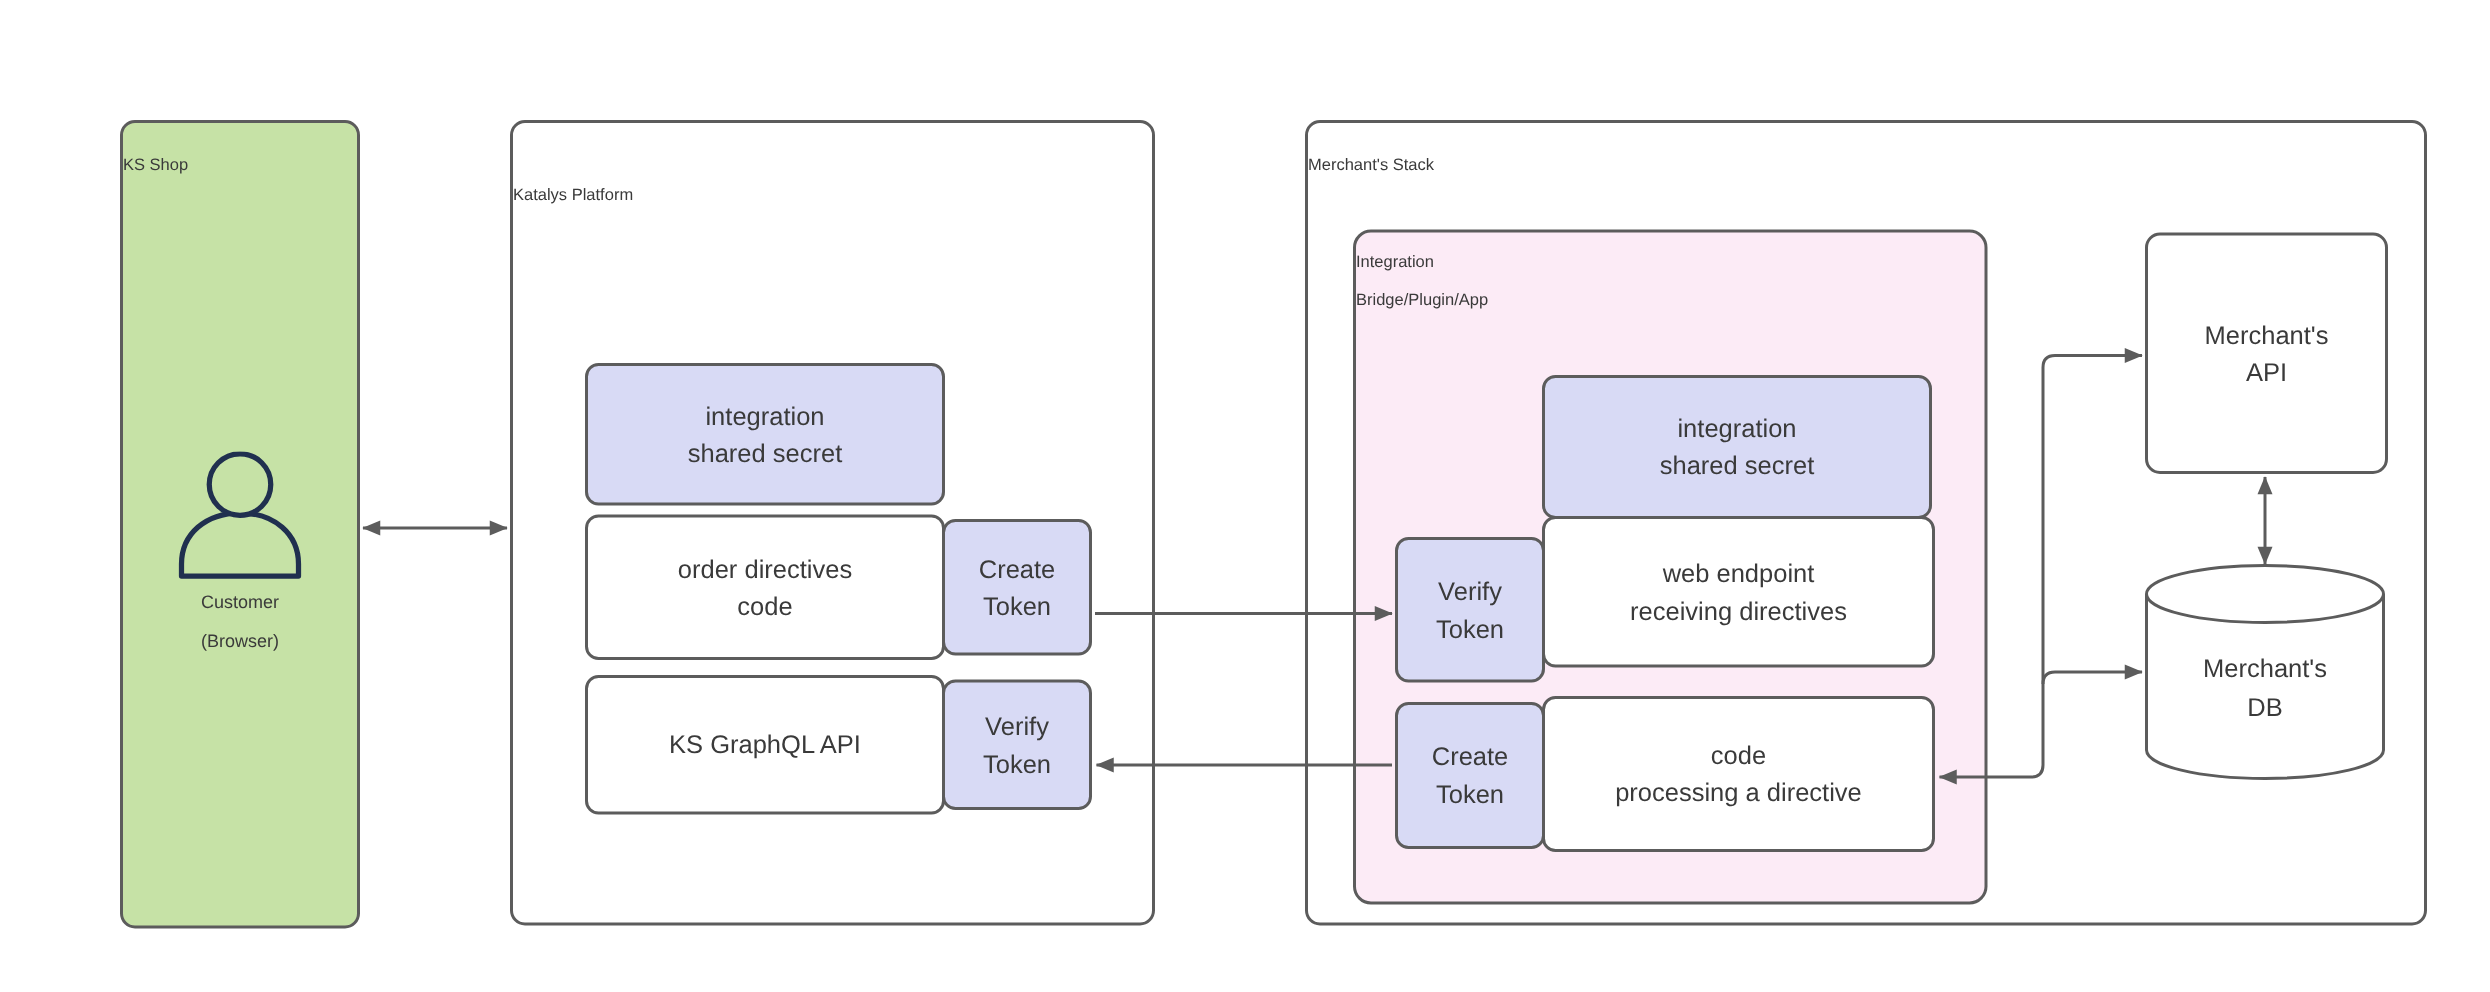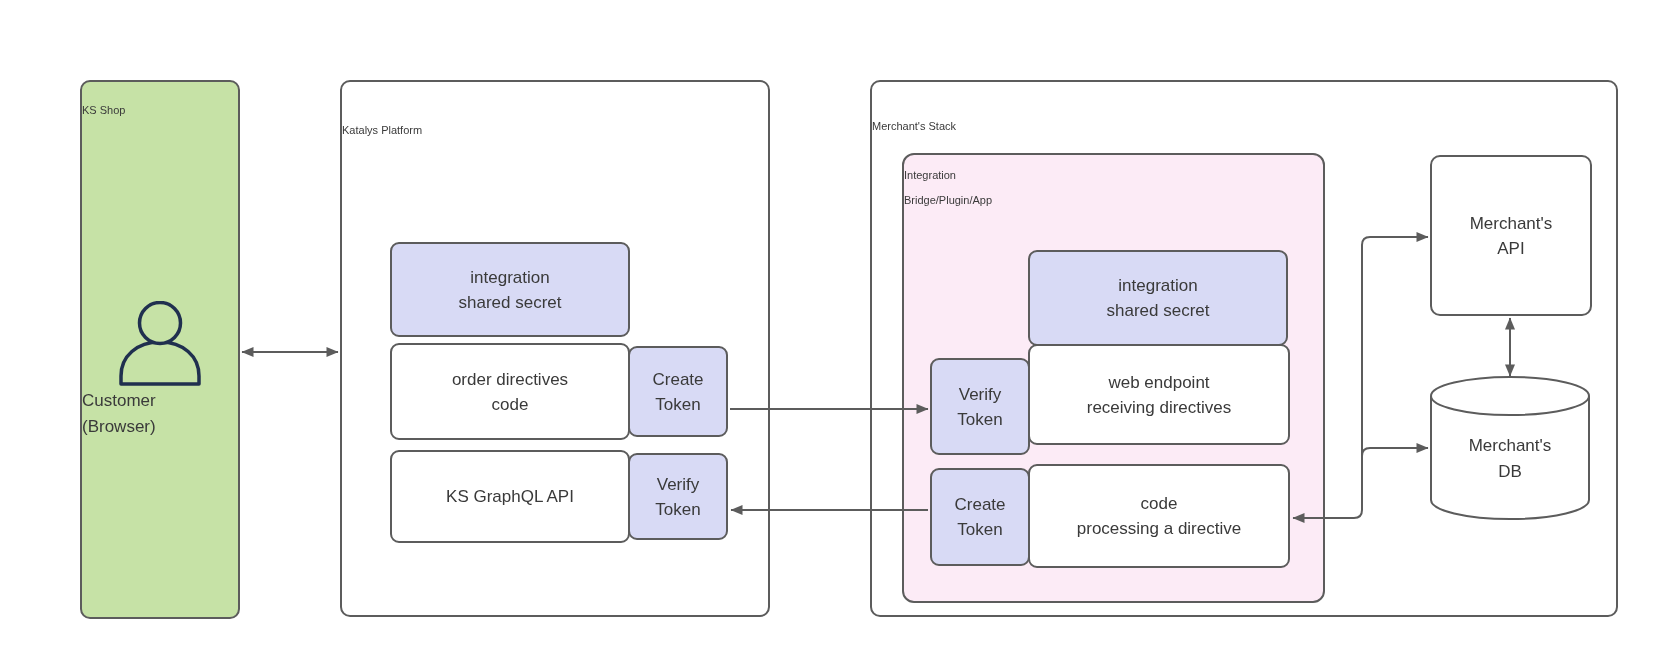--- a/index.html
+++ b/index.html
@@ -37,35 +37,35 @@
   }
   .node .label{white-space:pre-line;}
   .node.purple{background:var(--purple_fill,#d8daf5);}
 
   
   #ks-shop{left:80px;top:80px;width:160px;height:539px;}
   #ks-shop .box-title{top:16px;}
   #actor-icon-svg{position:absolute;left:50%;top:219px;transform:translateX(-50%);}
   #actor-label{
     position:absolute;left:0;top:306px;width:100%;
-    text-align:left;font-size:17px;line-height:26px;white-space:pre-line;
+    text-align:center;font-size:12px;line-height:26px;white-space:pre-line;
   }
 
   
   #katalys{left:340px;top:80px;width:430px;height:537px;}
   #katalys .box-title{top:36px;}
   #k-secret{left:390px;top:242px;width:240px;height:95px;}
   #k-order{left:390px;top:343px;width:240px;height:97px;}
   #k-create{left:628px;top:346px;width:100px;height:91px;}
   #k-graphql{left:390px;top:450px;width:240px;height:93px;}
   #k-verify{left:628px;top:453px;width:100px;height:87px;}
 
   
   #merchant{left:870px;top:80px;width:748px;height:537px;}
-  #merchant .box-title{top:32px;}
+  #merchant .box-title{top:16px;}
   #bridge{left:902px;top:153px;width:423px;height:450px;border-radius:12px;}
   #bridge .box-title{top:8px;}
   #b-secret{left:1028px;top:250px;width:260px;height:96px;}
   #b-web{left:1028px;top:344px;width:262px;height:101px;}
   #b-verify{left:930px;top:358px;width:100px;height:97px;}
   #b-code{left:1028px;top:464px;width:262px;height:104px;}
   #b-create{left:930px;top:468px;width:100px;height:98px;}
 
   #m-api{left:1430px;top:155px;width:162px;height:161px;border-radius:10px;}
   #m-db{position:absolute;left:1430px;top:376px;width:160px;height:144px;}

